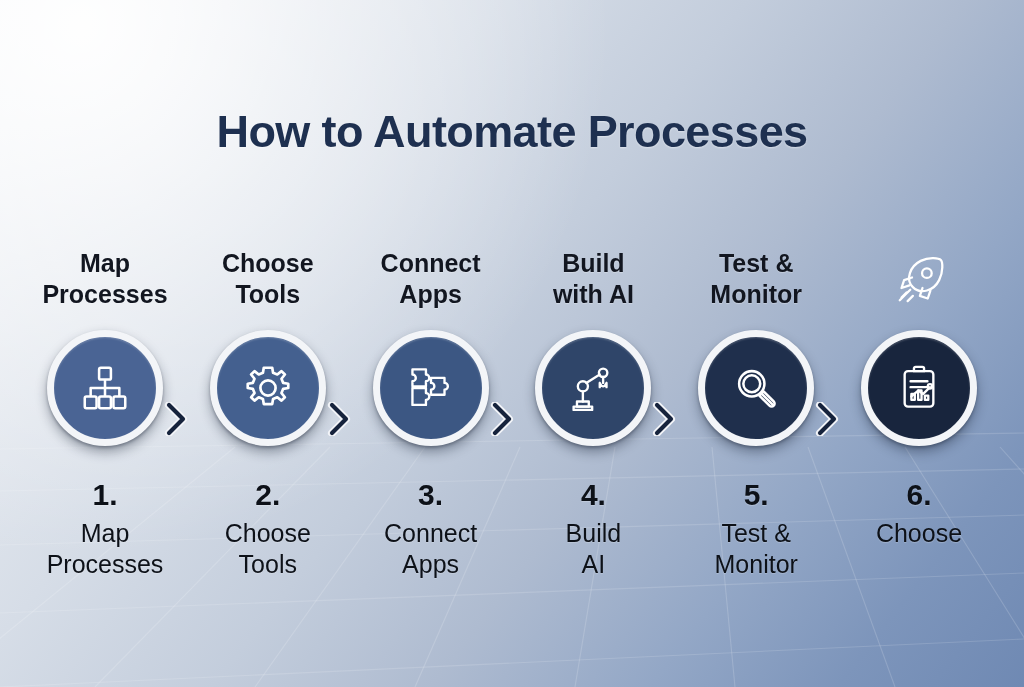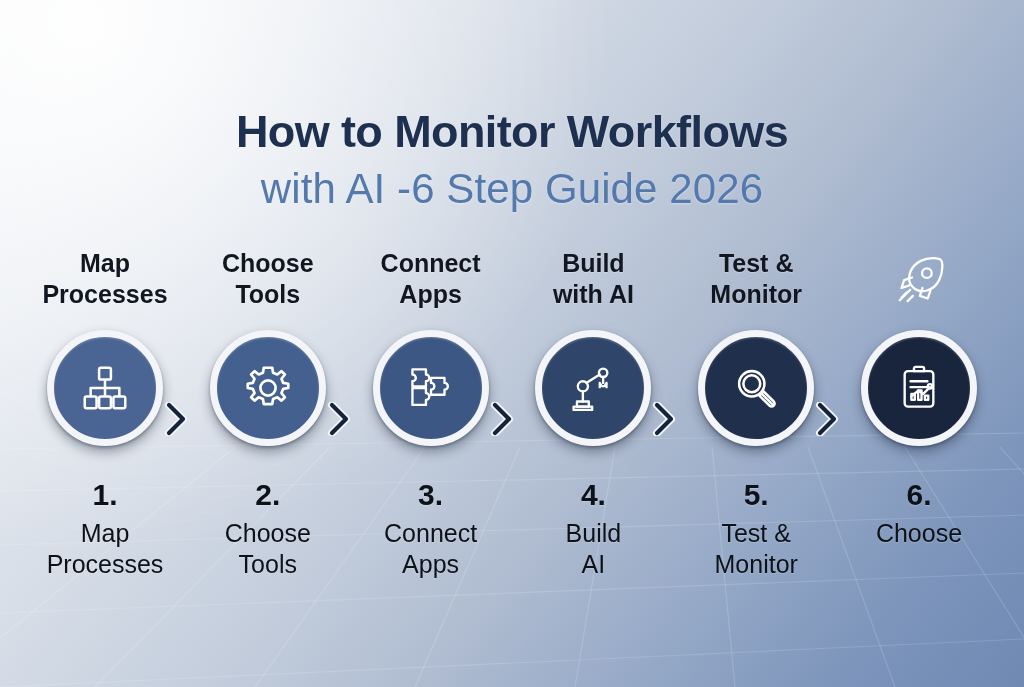--- a/index.html
+++ b/index.html
@@ -171,22 +171,21 @@
     <g stroke="#ffffff" stroke-opacity="0.26" stroke-width="1.1" fill="none">
       <path d="M 0 62 L 1024 46"></path>
       <path d="M 0 104 L 1024 82"></path>
       <path d="M 0 158 L 1024 128"></path>
       <path d="M 0 226 L 1024 186"></path>
       <path d="M 0 300 L 1024 252"></path>
     </g>
   </svg>
 
   <div class="headline-block">
-    <div class="title-main">How to Monitor Workflows</div>
-    <div class="title-sub">with AI -6 Step Guide 2026</div>
+    <div class="title-main">How to Automate Processes</div>
   </div>
 
   <div class="steps">
 
     <div class="step">
       <div class="top-label">Map
 Processes</div>
       <div class="circle-wrap">
         <div class="circle" style="background:#4a6494;">
           <svg width="54" height="54" viewBox="0 0 64 64">

